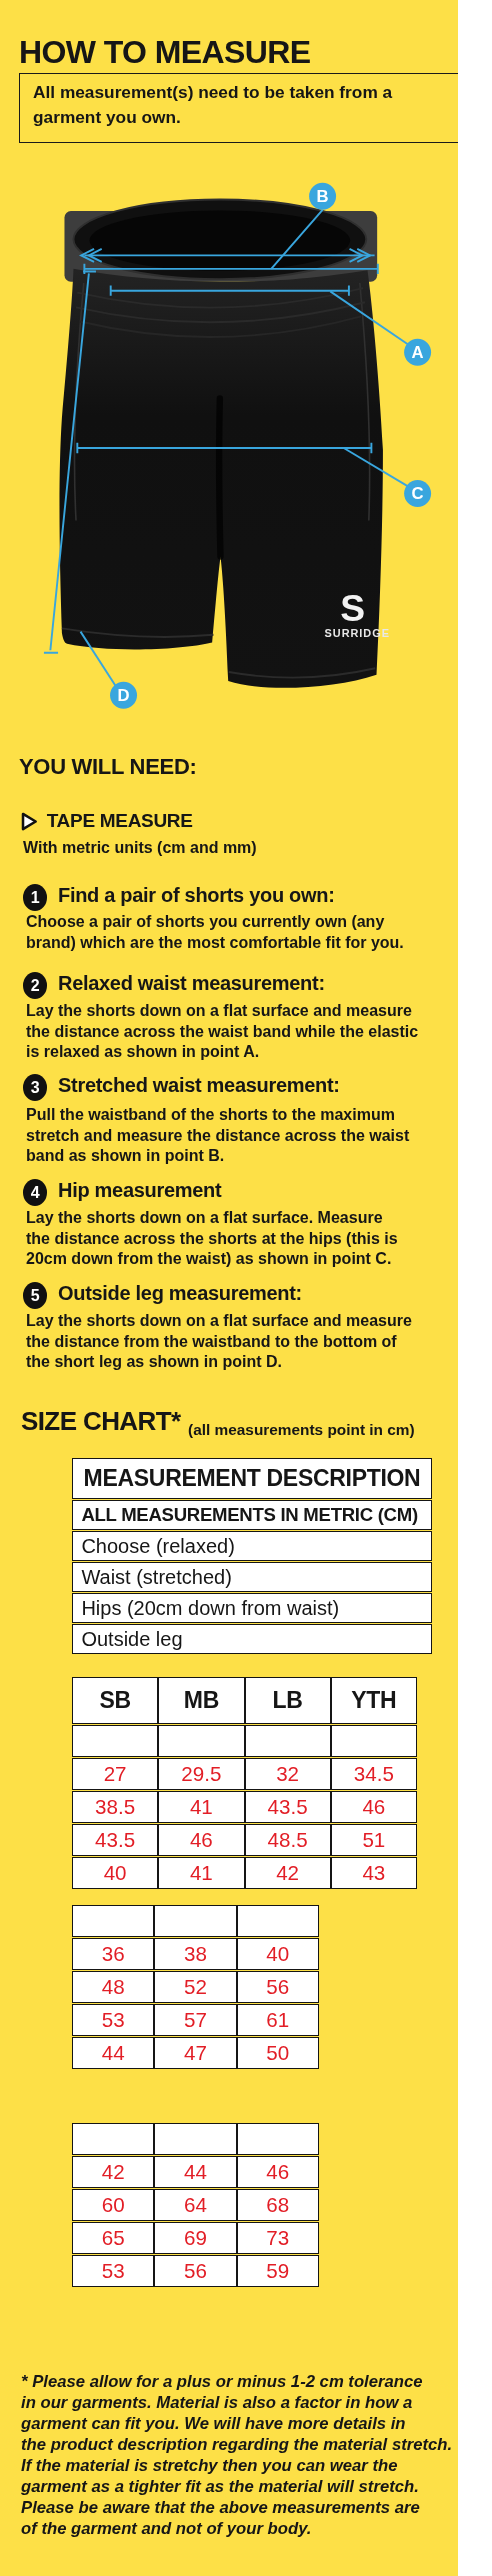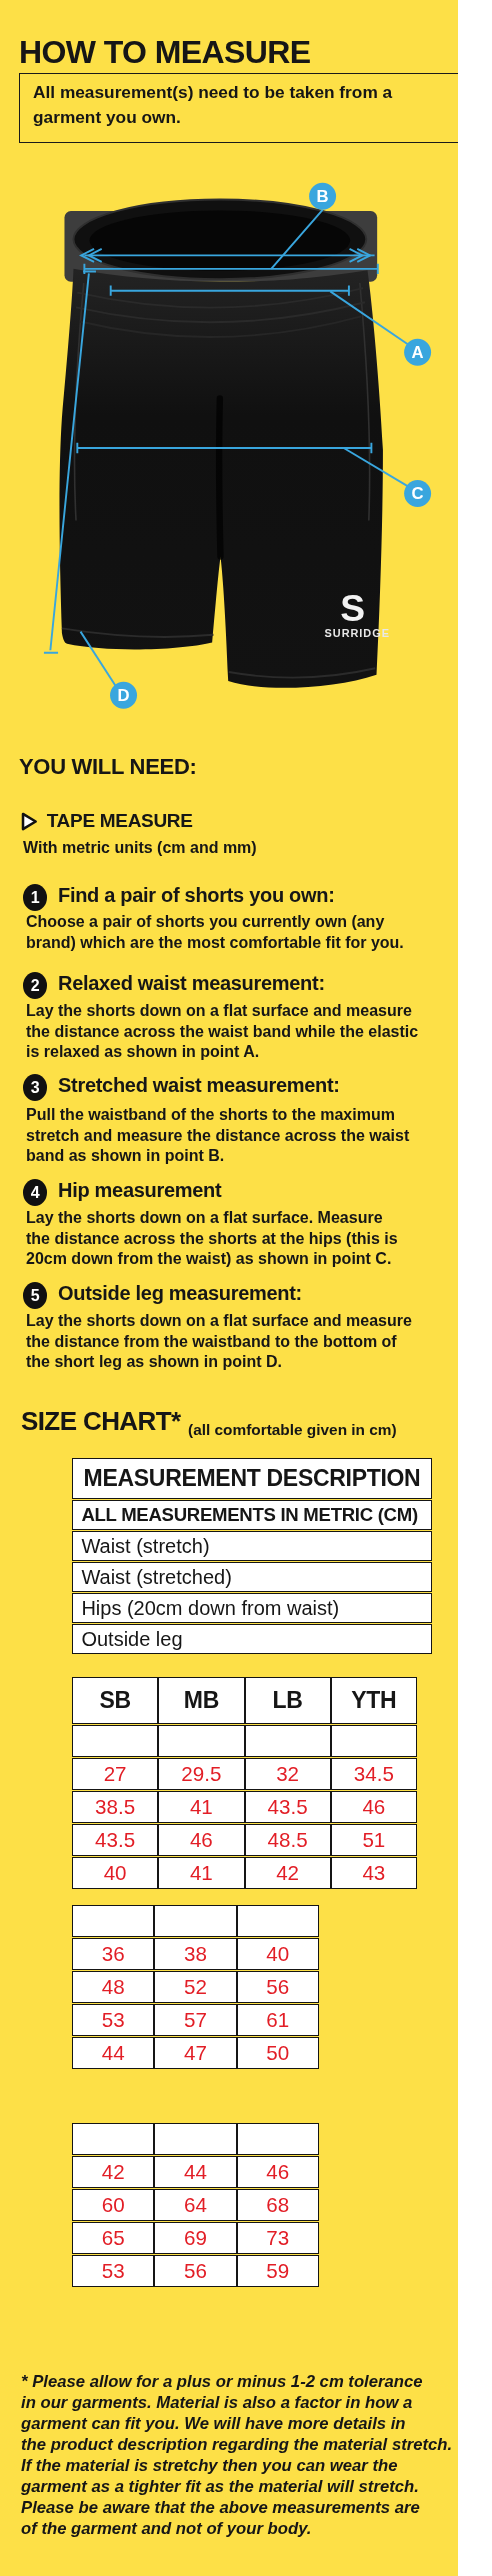--- a/index.html
+++ b/index.html
@@ -163,32 +163,32 @@
 the distance across the shorts at the hips (this is
 20cm down from the waist) as shown in point C.</div>
 
   <span class="abs step-num num-pos" style="top:1282px">5</span>
   <div class="abs step-head head-pos" style="top:1282px">Outside leg measurement:</div>
   <div class="abs step-body pre" style="top:1311px">Lay the shorts down on a flat surface and measure
 the distance from the waistband to the bottom of
 the short leg as shown in point D.</div>
 
   <div id="size-heading" class="abs">SIZE CHART*</div>
-  <div id="size-subheading" class="abs">(all comfortable given in cm)</div>
+  <div id="size-subheading" class="abs">(all measurements point in cm)</div>
 
   <table id="desc-table">
     <tbody>
         <tr>
           <td class="dt-hdr">MEASUREMENT DESCRIPTION</td>
         </tr>
     <tr>
           <td class="dt-sub">ALL MEASUREMENTS IN METRIC (CM)</td>
         </tr>
     <tr>
-          <td>Waist (stretch)</td>
+          <td>Choose (relaxed)</td>
         </tr>
     <tr>
           <td>Waist (stretched)</td>
         </tr>
     <tr>
           <td>Hips (20cm down from waist)</td>
         </tr>
     <tr>
           <td>Outside leg</td>
         </tr>

